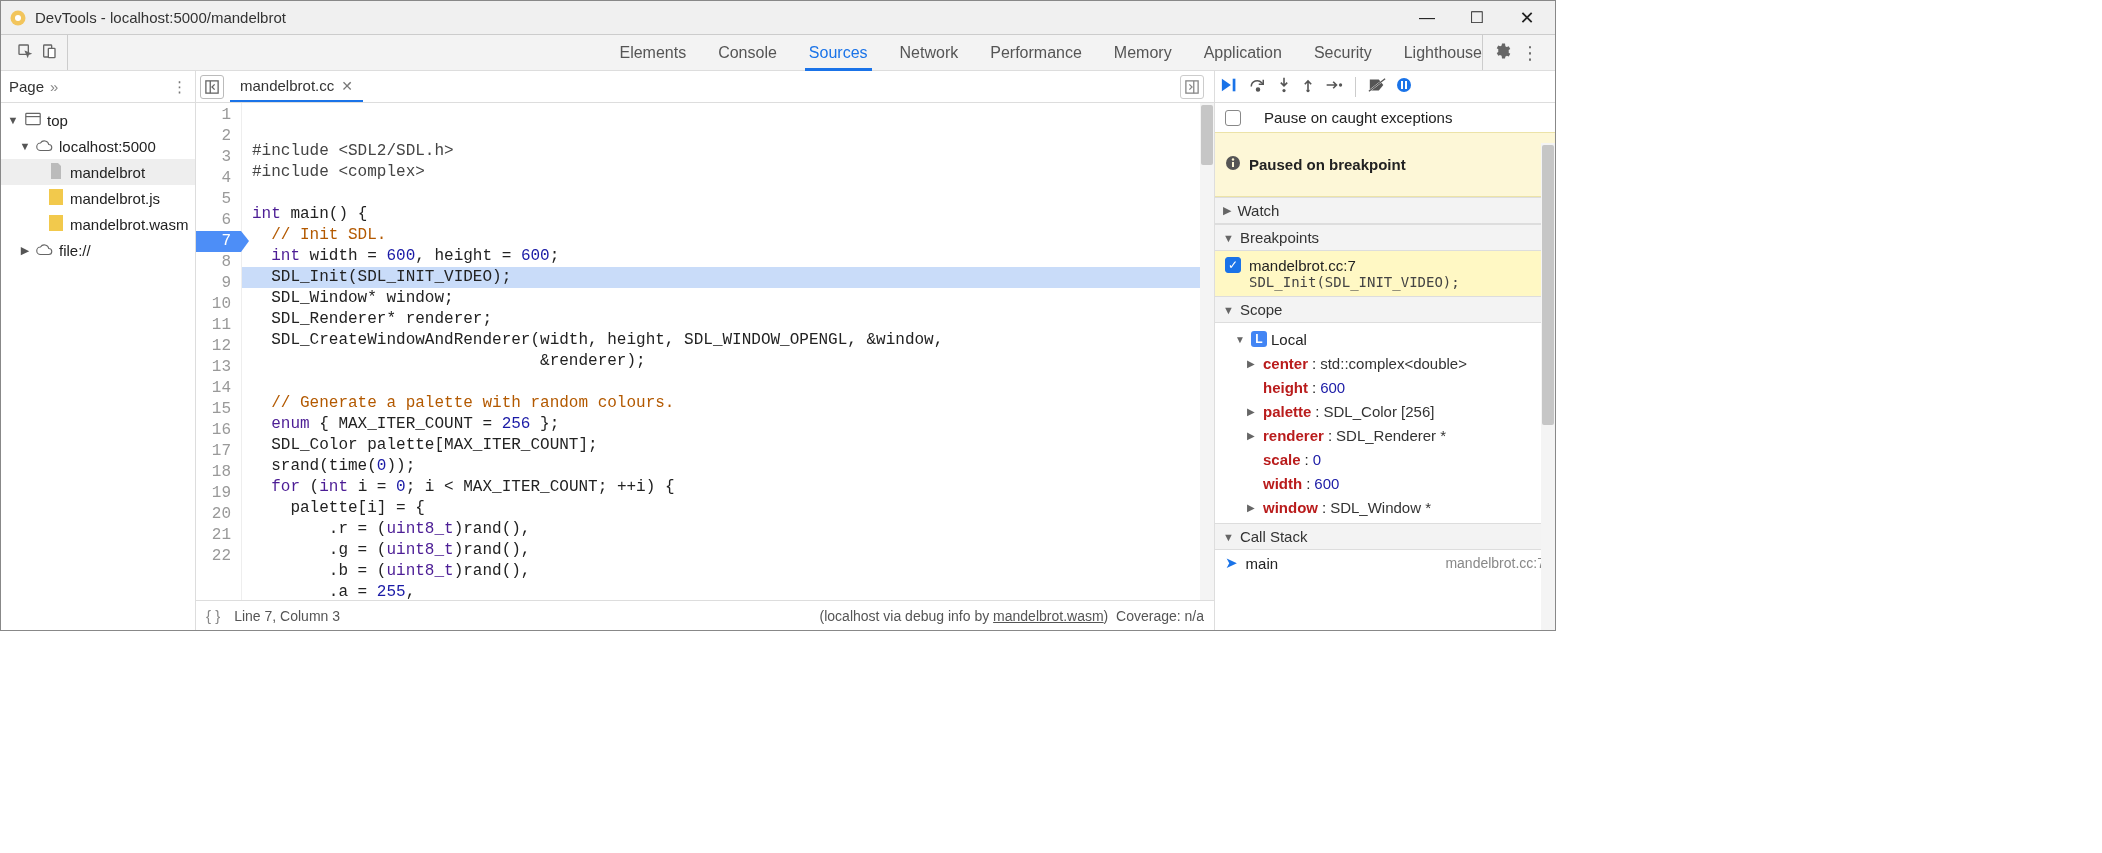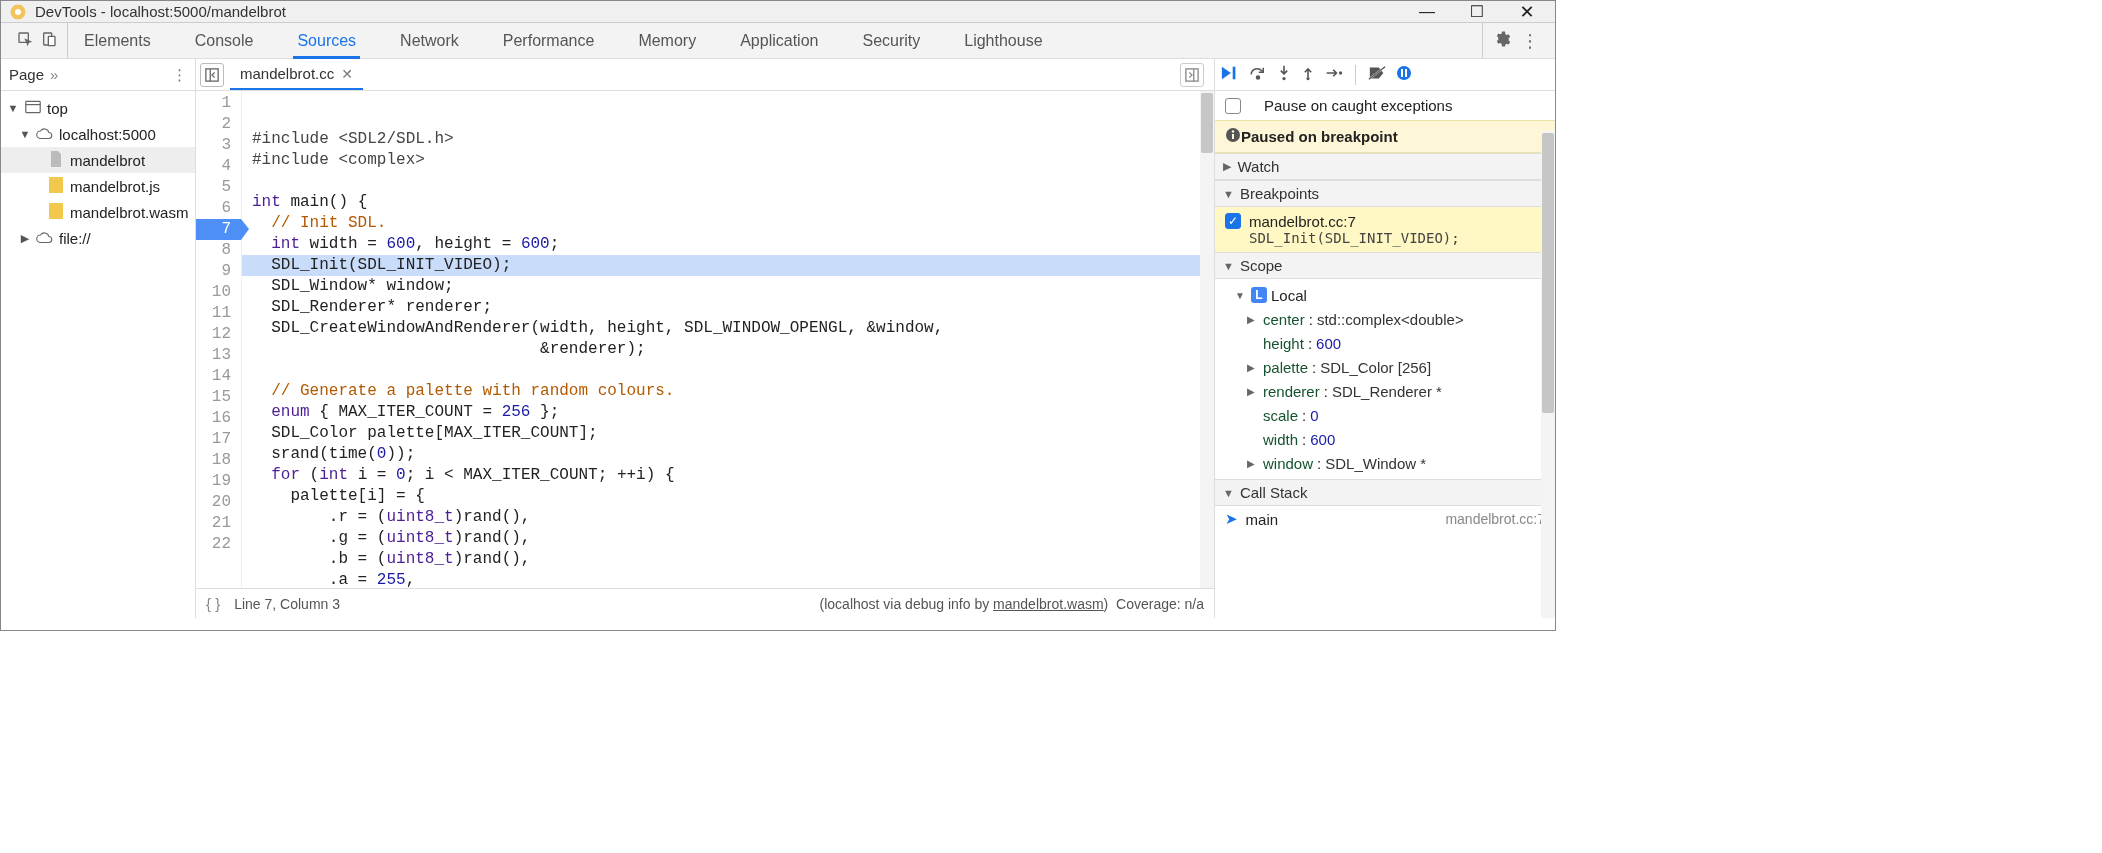--- a/index.html
+++ b/index.html
@@ -9,42 +9,42 @@
   background: #fff;
   color: #222;
   width: 1556px;
   height: 631px;
   border: 1px solid #888;
   overflow: hidden;
 }
 .titlebar {
   display: flex;
   align-items: center;
-  height: 22px;
+  height: 34px;
   background: #f0f0f0;
   border-bottom: 1px solid #ccc;
   padding: 0 8px;
 }
 .titlebar-icon {
   width: 18px; height: 18px; margin-right: 8px;
 }
 .titlebar-title { flex: 1; font-size: 15px; color: #333; }
 .window-controls { display: flex; gap: 10px; align-items: center; }
 .window-controls span { width: 40px; text-align: center; font-size: 16px; cursor: default; }
 
 .toolbar {
   display: flex;
   align-items: center;
   height: 36px;
   background: #f3f3f3;
   border-bottom: 1px solid #ddd;
   padding: 0 6px;
 }
 .toolbar-left-icons { display: flex; gap: 8px; padding: 0 10px; border-right: 1px solid #ccc; height: 100%; align-items: center; }
-.tabs { display: flex; height: 100%; align-items: stretch; flex: 1; padding-left: 16px; gap: 44px; }
+.tabs { display: flex; height: 100%; align-items: stretch; flex: 1; padding-left: 16px; gap: 32px; justify-content: flex-end; }
 .tab { display: flex; align-items: center; color: #555; font-size: 16px; position: relative; cursor: pointer; }
 .tab.active { color: #1a73e8; }
 .tab.active::after { content:""; position:absolute; bottom:-1px; left:-4px; right:-4px; height:3px; background:#1a73e8; }
 .toolbar-right { display: flex; gap: 10px; padding: 0 10px; align-items: center; border-left: 1px solid #ccc; height: 100%; }
 
 .main { display: flex; height: calc(100% - 34px - 36px); }
 .sidebar {
   width: 195px;
   border-right: 1px solid #ddd;
   display: flex; flex-direction: column;
@@ -112,30 +112,30 @@
 .debug-toolbar {
   height:32px; display:flex; align-items:center;
   border-bottom:1px solid #ddd; padding:0 6px; gap:10px;
 }
 .dbg-icon { color:#666; cursor:pointer; }
 .dbg-icon.primary { color:#1a73e8; }
 .dbg-divider { width:1px; height:20px; background:#ccc; margin:0 2px;}
 .checkbox-row { display:flex; align-items:center; gap:23px; padding:6px 10px; }
 .checkbox { width:16px; height:16px; border:1.5px solid #888; border-radius:3px; display:flex; align-items:center; justify-content:center;}
 .checkbox.checked { background:#1a73e8; border-color:#1a73e8; color:#fff; font-size:12px; line-height:1;}
-.paused-banner { background:#fdf7d7; padding:6px 10px; display:flex; align-items:center; border-top:1px solid #ece3a8; border-bottom:1px solid #ece3a8; font-weight:600;}
+.paused-banner { background:#fdf7d7; padding:22px 10px; display:flex; align-items:center; gap:8px; border-top:1px solid #ece3a8; border-bottom:1px solid #ece3a8; font-weight:600;}
 .paused-banner .info-icon { color:#555; }
 .section-hdr { background:#f3f3f3; border-top:1px solid #ddd; border-bottom:1px solid #ddd; padding:4px 8px; display:flex; align-items:center; gap:6px; font-size:15px; color:#333;}
 .section-hdr .tri { color:#666; font-size:11px; }
 .bp-item { background:#fff8c4; padding:6px 10px 6px 10px; display:flex; gap:8px; border-right:4px solid #cfc36a;}
 .bp-item .bp-text { font-family:Consolas,monospace; font-size:14px; color:#444; }
 .scope-body { padding:4px 10px; font-family: "Segoe UI", Arial, sans-serif; font-size:15px;}
 .scope-row { display:flex; align-items:center; gap:4px; height:24px; padding-left:10px;}
 .scope-row .tri { width:12px; color:#666; font-size:10px;}
-.scope-row .varname { color:#14532d; }
+.scope-row .varname { color:#b91c1c;font-weight:bold; }
 .scope-row .varval { color:#333; }
 .scope-row .varnum { color:#1a1aa6; }
 .local-badge { background:#4285f4; color:#fff; font-weight:bold; font-size:12px; width:16px; height:16px; display:inline-flex; align-items:center; justify-content:center; border-radius:3px;}
 .callstack-row { display:flex; align-items:center; padding:4px 10px; gap:8px;}
 .callstack-row .arrow { color:#1a73e8; }
 .callstack-row .loc { margin-left:auto; color:#888; font-size:14px;}
 
 .icon-svg { width:16px; height:16px; }
 </style>
 </head>

